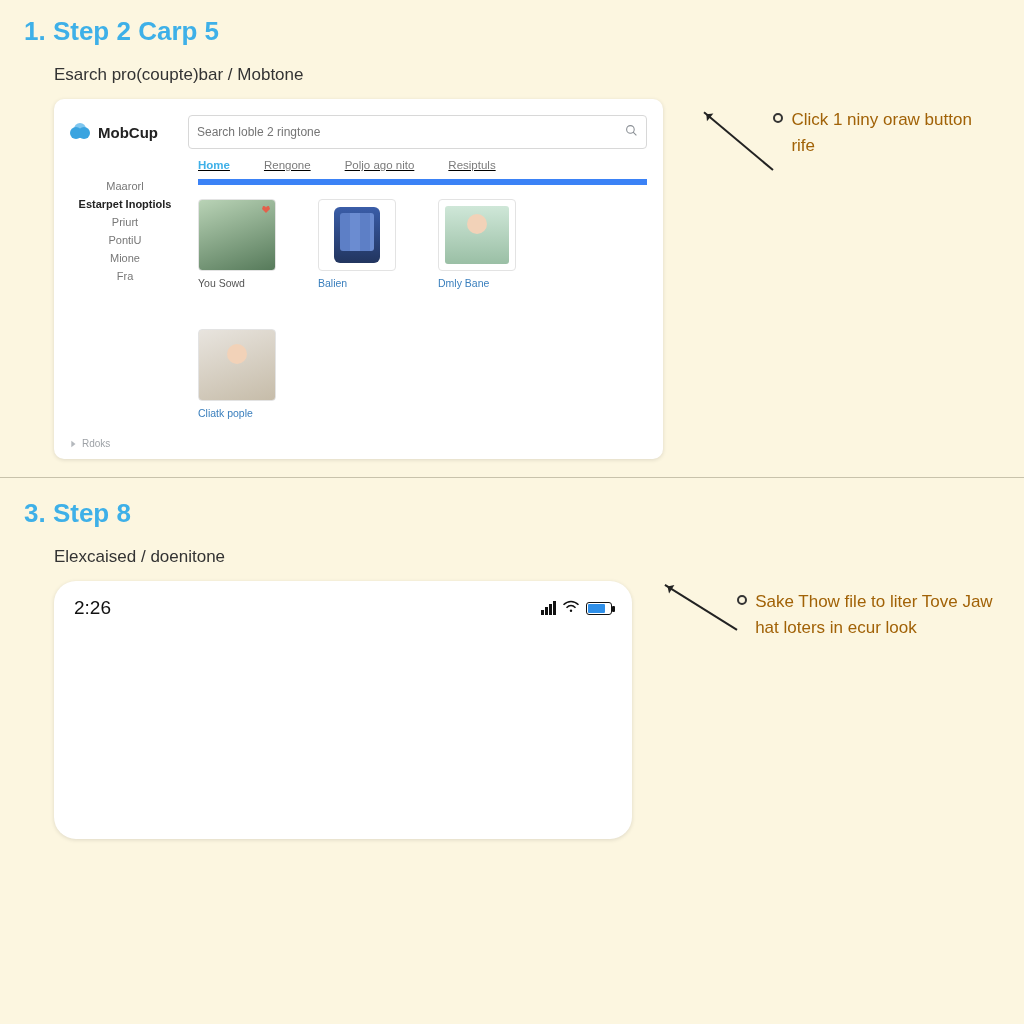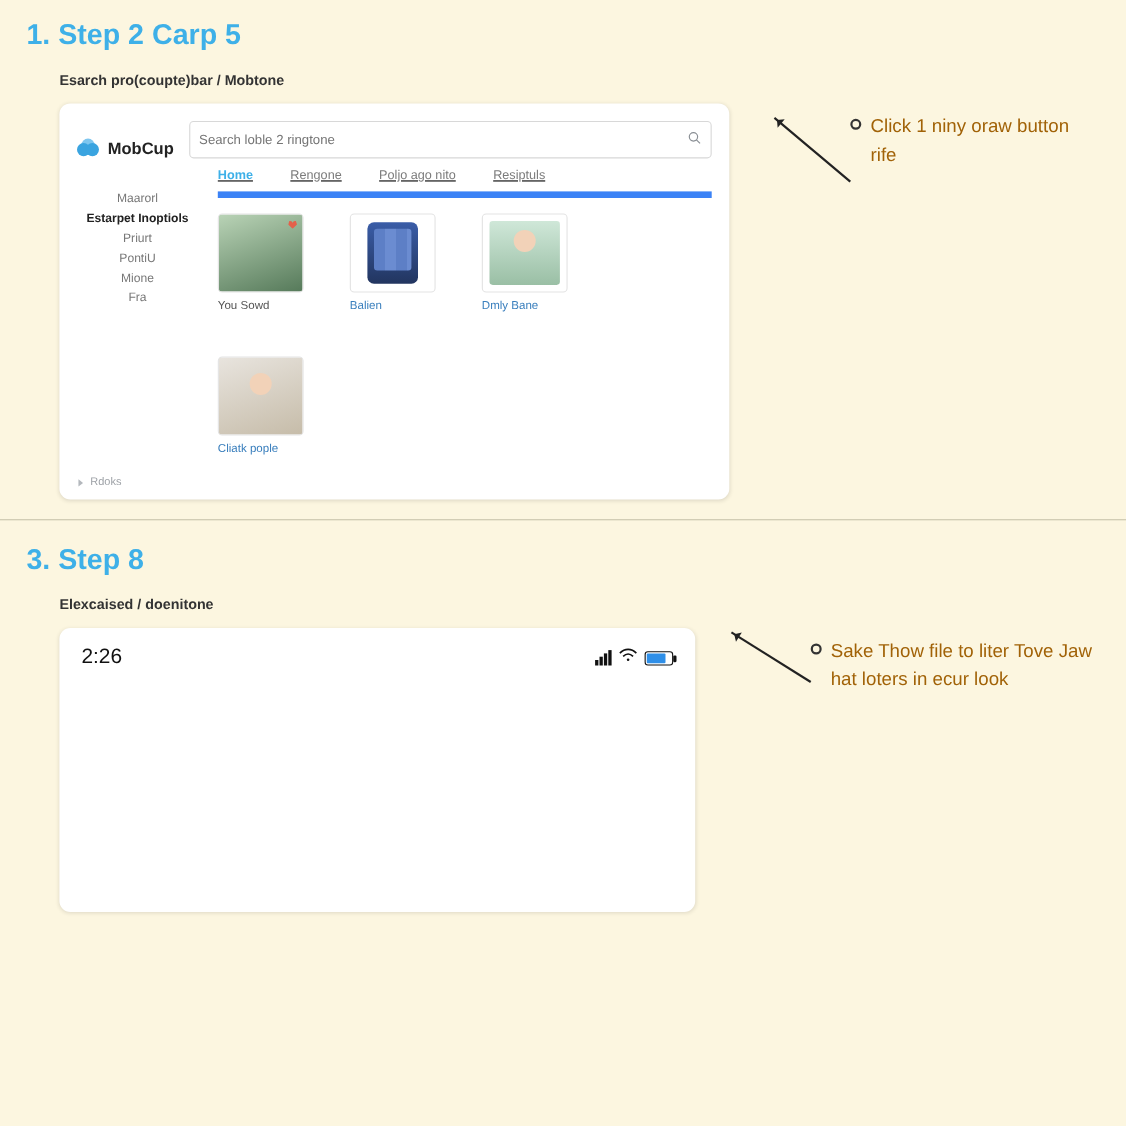--- a/index.html
+++ b/index.html
@@ -12,23 +12,22 @@
 }
 .section { padding: 16px 24px 0 24px; }
 .step-heading {
   color: #3eb0e8;
   font-size: 26px;
   font-weight: 600;
   margin-bottom: 18px;
 }
 .step-subtitle {
   color: #333;
-  font-size: 13px;
+  font-size: 17px;
   margin: 0 0 14px 30px;
-  font-weight: bold;
 }
 .row { display: flex; align-items: flex-start; gap: 30px; }
 .card {
   background: #fff;
   border-radius: 10px;
   width: 610px;
   margin-left: 30px;
   box-shadow: 0 1px 4px rgba(0,0,0,.12);
   position: relative;
 }
@@ -40,21 +39,21 @@
   font-size: 17px;
   color: #a16207;
 }
 .bullet { width: 10px; height: 10px; border: 2px solid #333; border-radius: 50%; margin-top: 6px; flex: none; }
 .note-text { line-height: 1.5; max-width: 260px; }
 
 
 .hline { border: none; border-top: 1px solid #c8c2ab; margin: 18px 0 4px 0; }
 
 
-.c1-header { display: flex; align-items: flex-end; padding: 16px 16px 10px 16px; gap: 14px; }
+.c1-header { display: flex; align-items: center; padding: 16px 16px 10px 16px; gap: 30px; }
 .brand { display: flex; align-items: center; gap: 6px; font-weight: 700; font-size: 15px; color: #222; }
 .brand-logo { width: 22px; height: 18px; position: relative; }
 .blob { position: absolute; width: 12px; height: 12px; border-radius: 50%; background: #3aa4e0; }
 .blob.a { left: 0; top: 4px; }
 .blob.b { left: 8px; top: 4px; }
 .blob.c { left: 4px; top: 0; background: #7ec6ef; }
 .searchbar {
   flex: 1; display: flex; align-items: center; height: 28px;
   border: 1px solid #d8d8d8; border-radius: 4px; padding: 16px 8px;
   color: #9aa0a6; font-size: 12px; justify-content: space-between;
@@ -89,21 +88,21 @@
 .arrow {
   width: 90px; height: 2px; background: #222; position: relative;
   transform-origin: right center; margin-top: 70px; margin-left: -10px;
 }
 .arrow::after {
   content: ''; position: absolute; left: -2px; top: -4px;
   border: 5px solid transparent; border-right-color: #222;
 }
 
 
-.phone-card { padding: 16px 20px 220px 20px; }
+.phone-card { padding: 16px 20px 220px 20px; border-radius: 22px; }
 .statusbar { display: flex; justify-content: space-between; align-items: center; font-size: 19px; font-weight: 500; color: #111; }
 .sb-right { display: flex; gap: 6px; align-items: center; }
 .signal { display: inline-flex; gap: 1px; align-items: flex-end; }
 .signal i { width: 3px; background: #111; display: inline-block; }
 .signal i:nth-child(1){height:5px}.signal i:nth-child(2){height:8px}.signal i:nth-child(3){height:11px}.signal i:nth-child(4){height:14px}
 .batt { width: 26px; height: 13px; border: 1.5px solid #111; border-radius: 3px; position: relative; }
 .batt::after { content:''; position:absolute; right:-4px; top:3px; width:3px; height:6px; background:#111; border-radius: 1px; }
 .batt i { position:absolute; left:1px; top:1px; bottom:1px; width: 70%; background:#2f8fe8; border-radius:1px; }
 .dl-row {
   margin-top: 90px; border: 1px solid #e6e6e6; border-top-color:#ddd;

